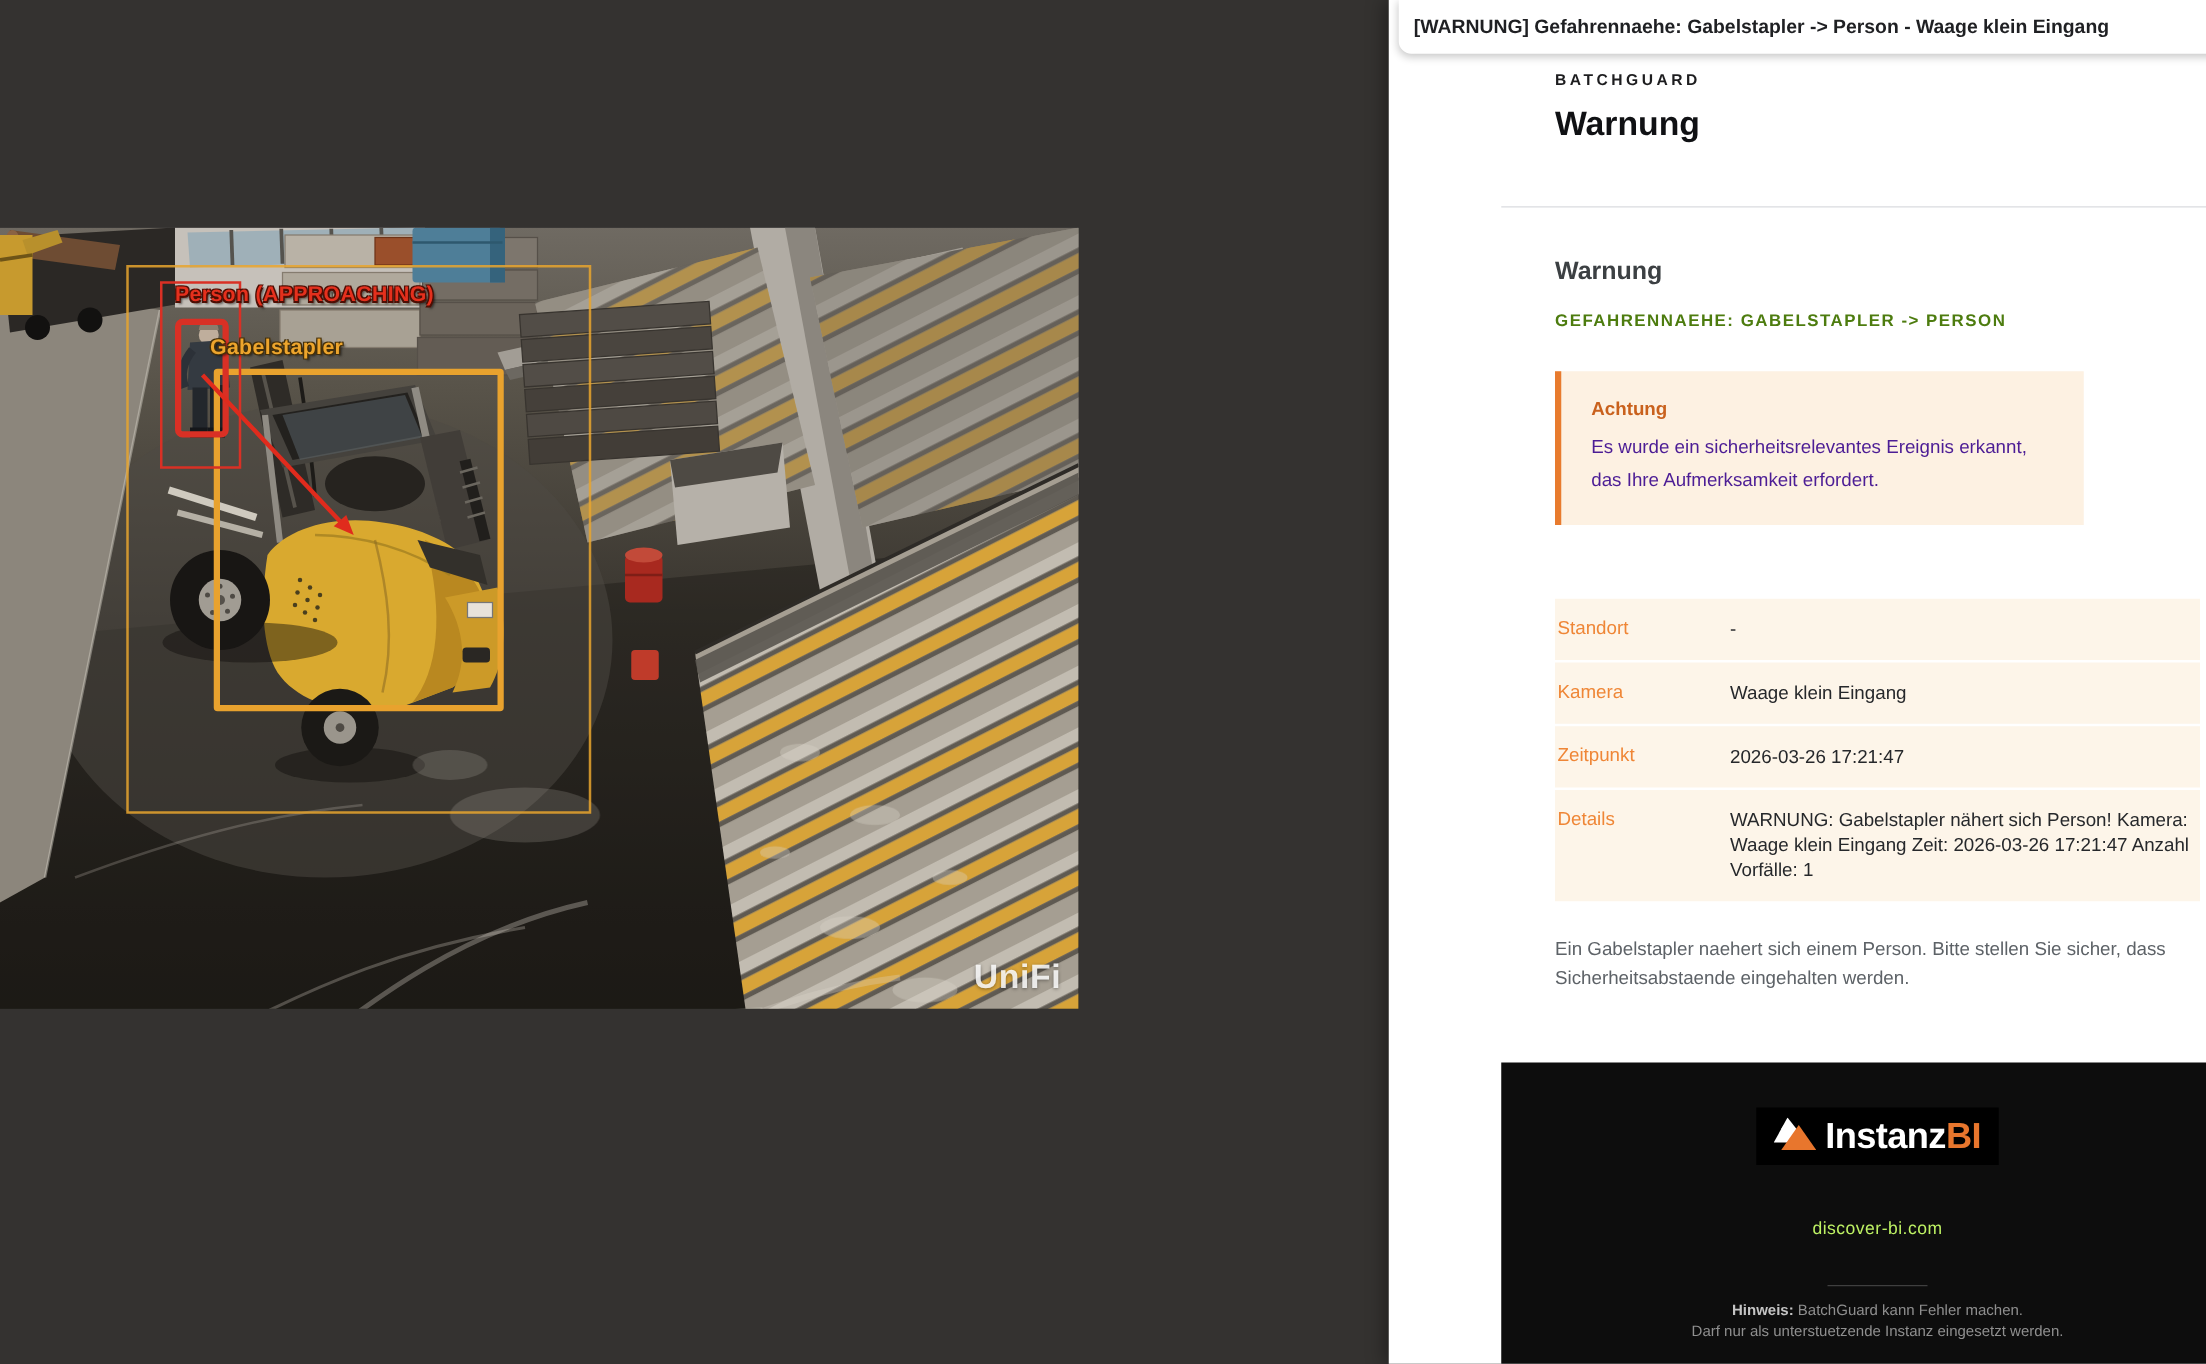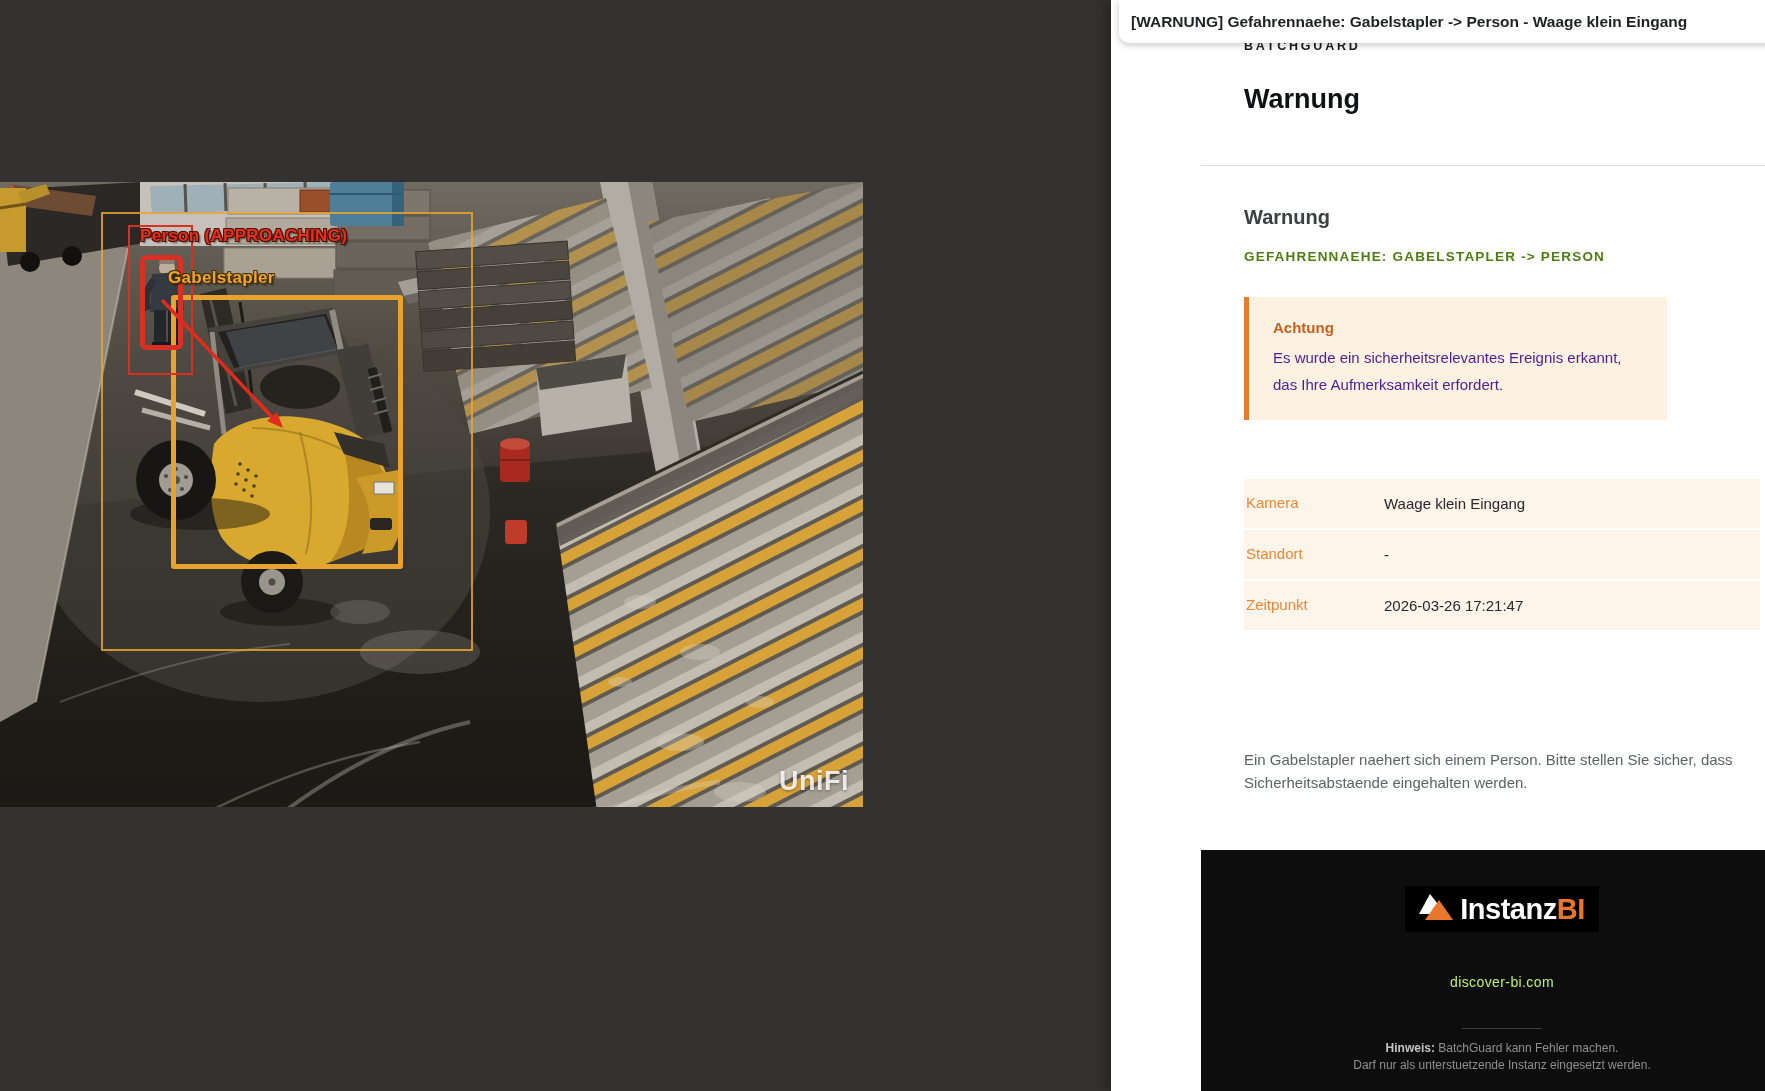--- a/index.html
+++ b/index.html
@@ -25,21 +25,21 @@
 
   
   .right-panel{position:absolute;left:1073px;top:0;width:692px;height:1091px;background:#ffffff;
     box-shadow:-4px 0 14px rgba(0,0,0,.35);margin-left:38px;}
   .topbar{position:absolute;left:8px;right:0;top:0;height:43px;background:#fff;
     border-radius:0 0 0 10px;box-shadow:0 2px 7px rgba(0,0,0,.22);display:flex;align-items:center;
     padding-left:12px;z-index:5;}
   .topbar .subject{font-size:15.5px;font-weight:700;color:#1f2023;white-space:nowrap;overflow:hidden;}
 
   .email-body{position:absolute;left:90px;top:0;width:602px;height:1091px;background:#fff;}
-  .brand{position:absolute;left:43px;top:39px;font-size:12.5px;font-weight:700;letter-spacing:2.8px;color:#1d1d1f;}
+  .brand{position:absolute;left:43px;top:57px;font-size:12.5px;font-weight:700;letter-spacing:2.8px;color:#1d1d1f;}
   .h1{position:absolute;left:43px;top:84px;font-size:27px;font-weight:700;color:#101114;}
   .divider{position:absolute;left:0;top:165px;width:100%;height:1px;background:#dadce0;}
   .h2{position:absolute;left:43px;top:206px;font-size:20px;font-weight:700;color:#3c4043;line-height:1.1;}
   .event{position:absolute;left:43px;top:249px;font-size:13.5px;font-weight:700;letter-spacing:1.2px;color:#4d7c0f;}
   .alert{position:absolute;left:43px;top:297px;width:423px;background:#fdf1e2;border-left:5px solid #e87b2e;
     padding:22px 24px;}
   .alert-title{font-size:15px;font-weight:700;color:#c9611d;margin-bottom:8px;}
   .alert-text{font-size:15px;color:#4c1d95;line-height:27px;}
   .info-table{position:absolute;left:43px;top:479px;width:516px;}
   .row{display:flex;background:#fdf5e9;margin-bottom:2px;}
@@ -261,30 +261,34 @@
     <div class="h2">Warnung</div>
     <div class="event">GEFAHRENNAEHE: GABELSTAPLER -&gt; PERSON</div>
 
     <div class="alert">
       <div class="alert-title">Achtung</div>
       <div class="alert-text">Es wurde ein sicherheitsrelevantes Ereignis erkannt, das Ihre Aufmerksamkeit erfordert.</div>
     </div>
 
     <div class="info-table">
       <div class="row">
+        <div class="cell-label">Standort</div>
+        <div class="cell-value">-</div>
+      </div>
+      <div class="row">
         <div class="cell-label">Kamera</div>
         <div class="cell-value">Waage klein Eingang</div>
-      </div>
-      <div class="row">
-        <div class="cell-label">Standort</div>
-        <div class="cell-value">-</div>
       </div>
       <div class="row">
         <div class="cell-label">Zeitpunkt</div>
         <div class="cell-value">2026-03-26 17:21:47</div>
+      </div>
+      <div class="row">
+        <div class="cell-label">Details</div>
+        <div class="cell-value">WARNUNG: Gabelstapler nähert sich Person! Kamera: Waage klein Eingang Zeit: 2026-03-26 17:21:47 Anzahl Vorfälle: 1</div>
       </div>
     </div>
 
     <div class="note">Ein Gabelstapler naehert sich einem Person. Bitte stellen Sie sicher, dass Sicherheitsabstaende eingehalten werden.</div>
 
     <div class="footer">
       <div class="logo-wrap">
         <div class="logo-row">
           <svg width="34" height="30" viewBox="0 0 34 30">
             <polygon points="11,0 22,14 17,20 0,20" fill="#ffffff"></polygon>

